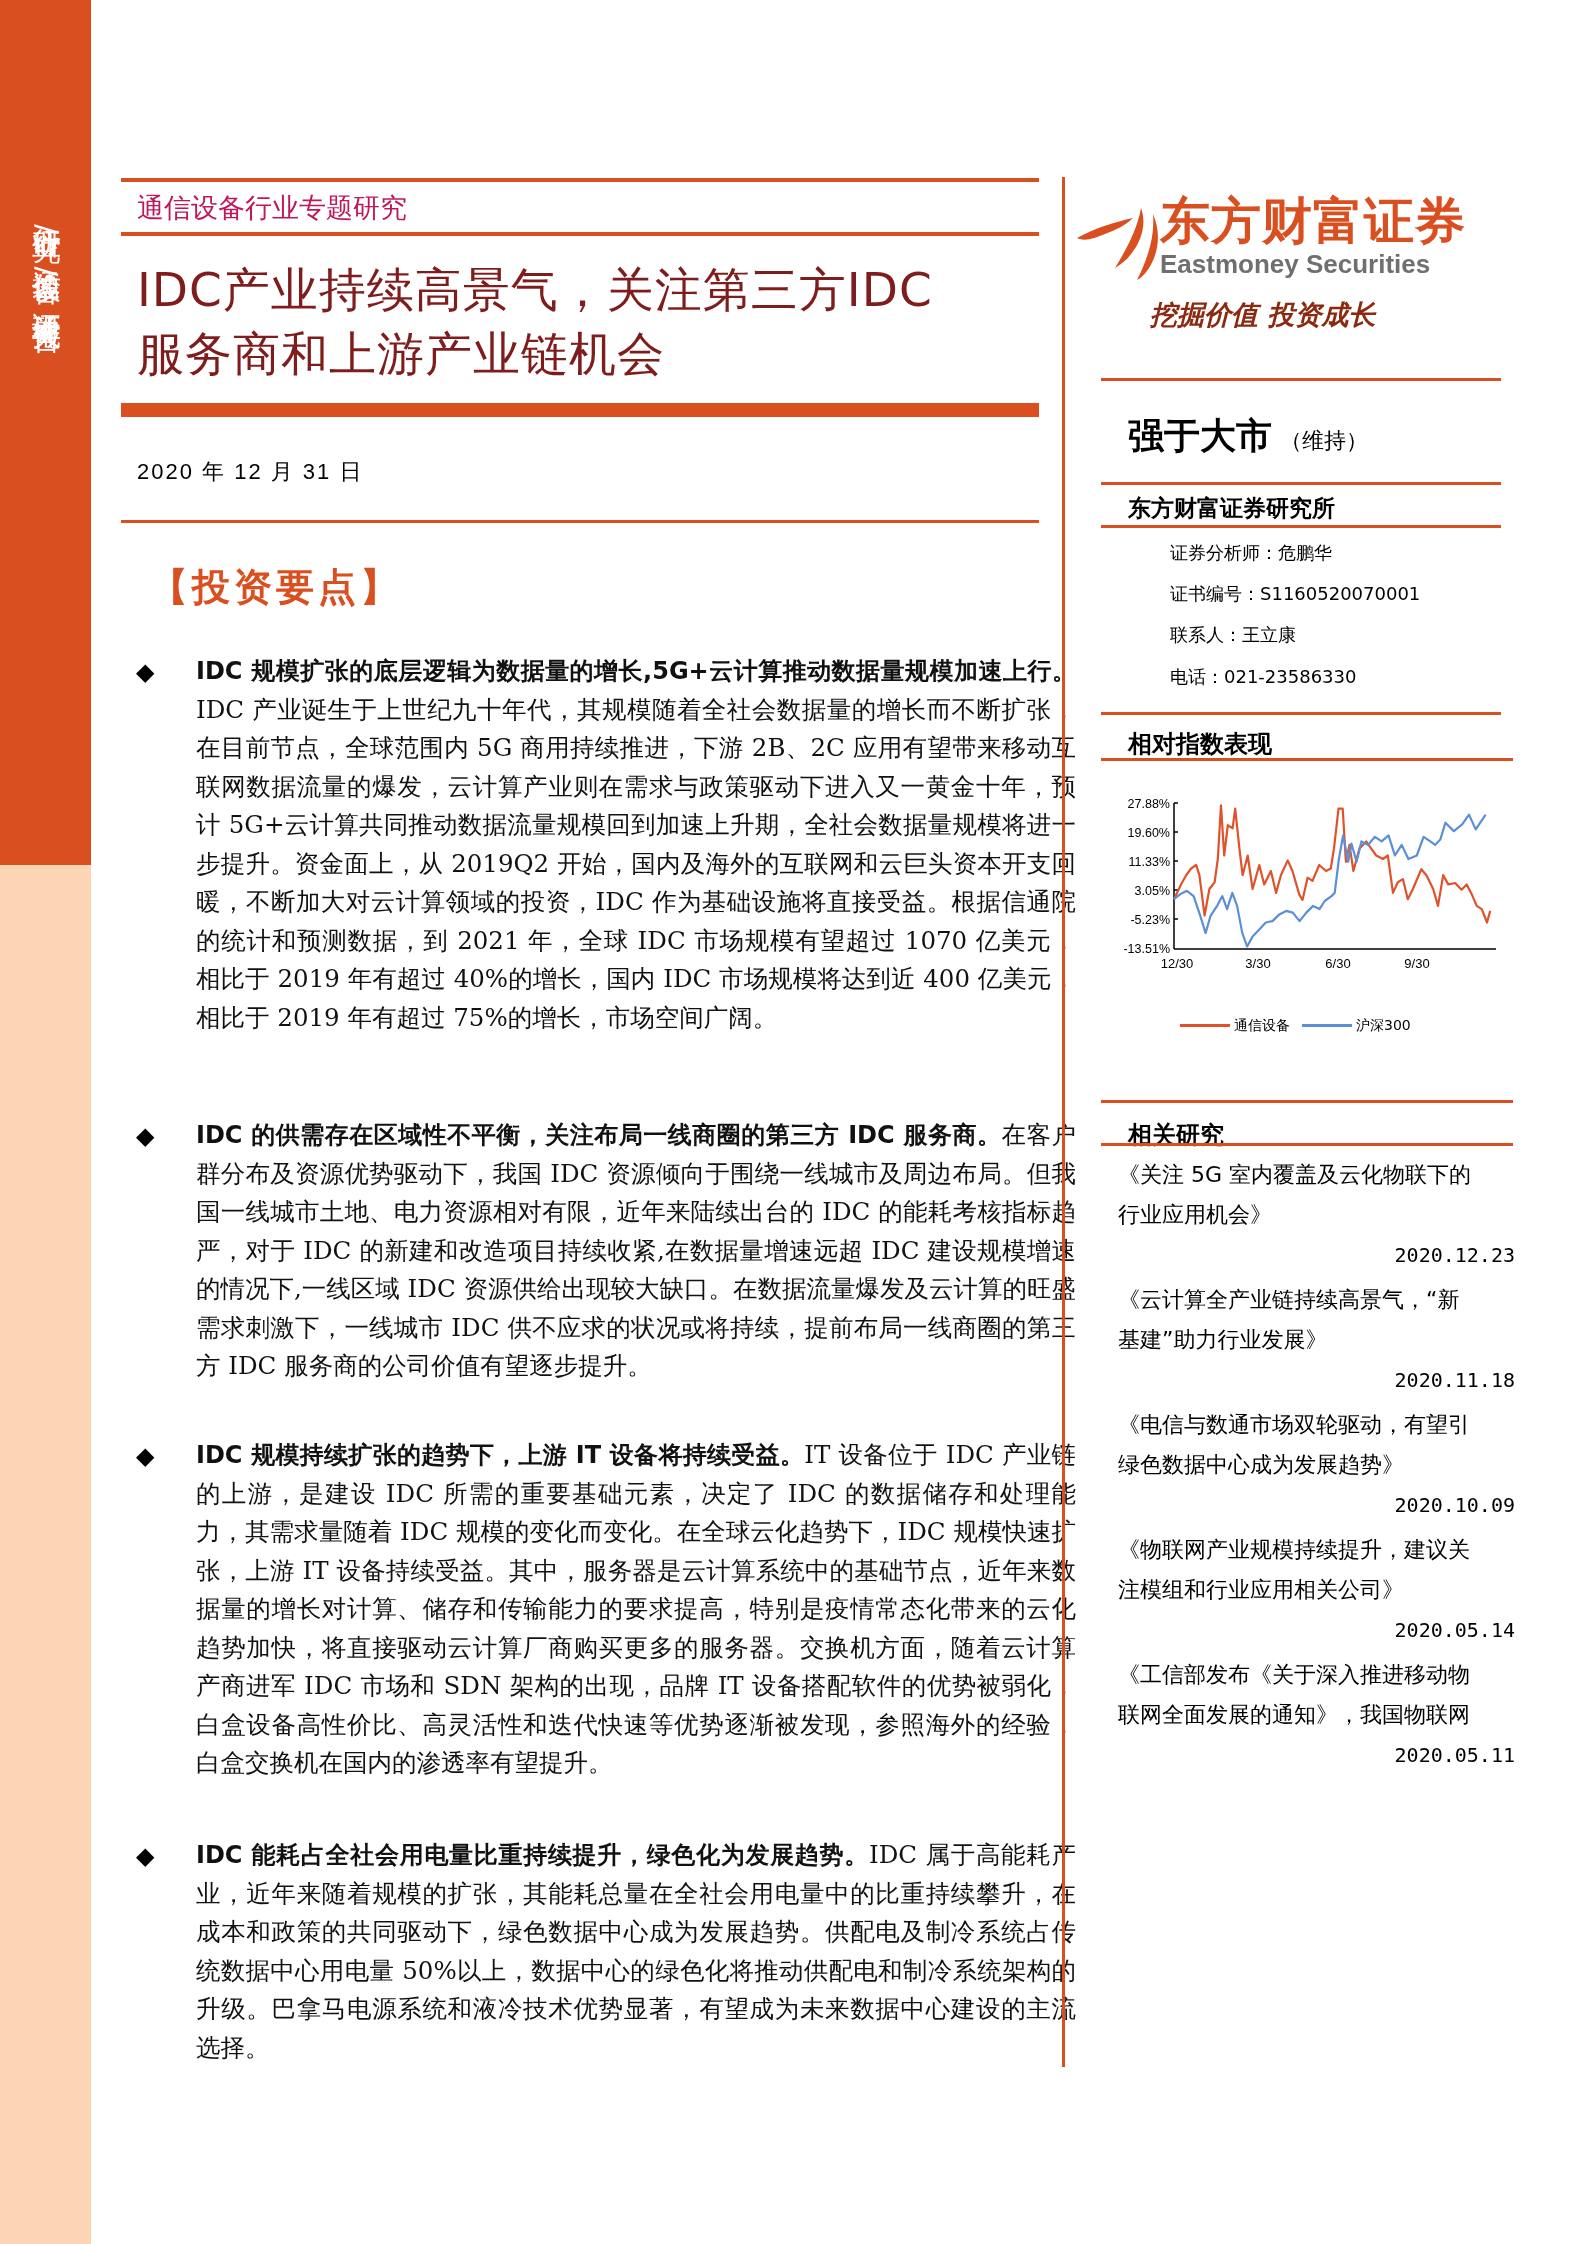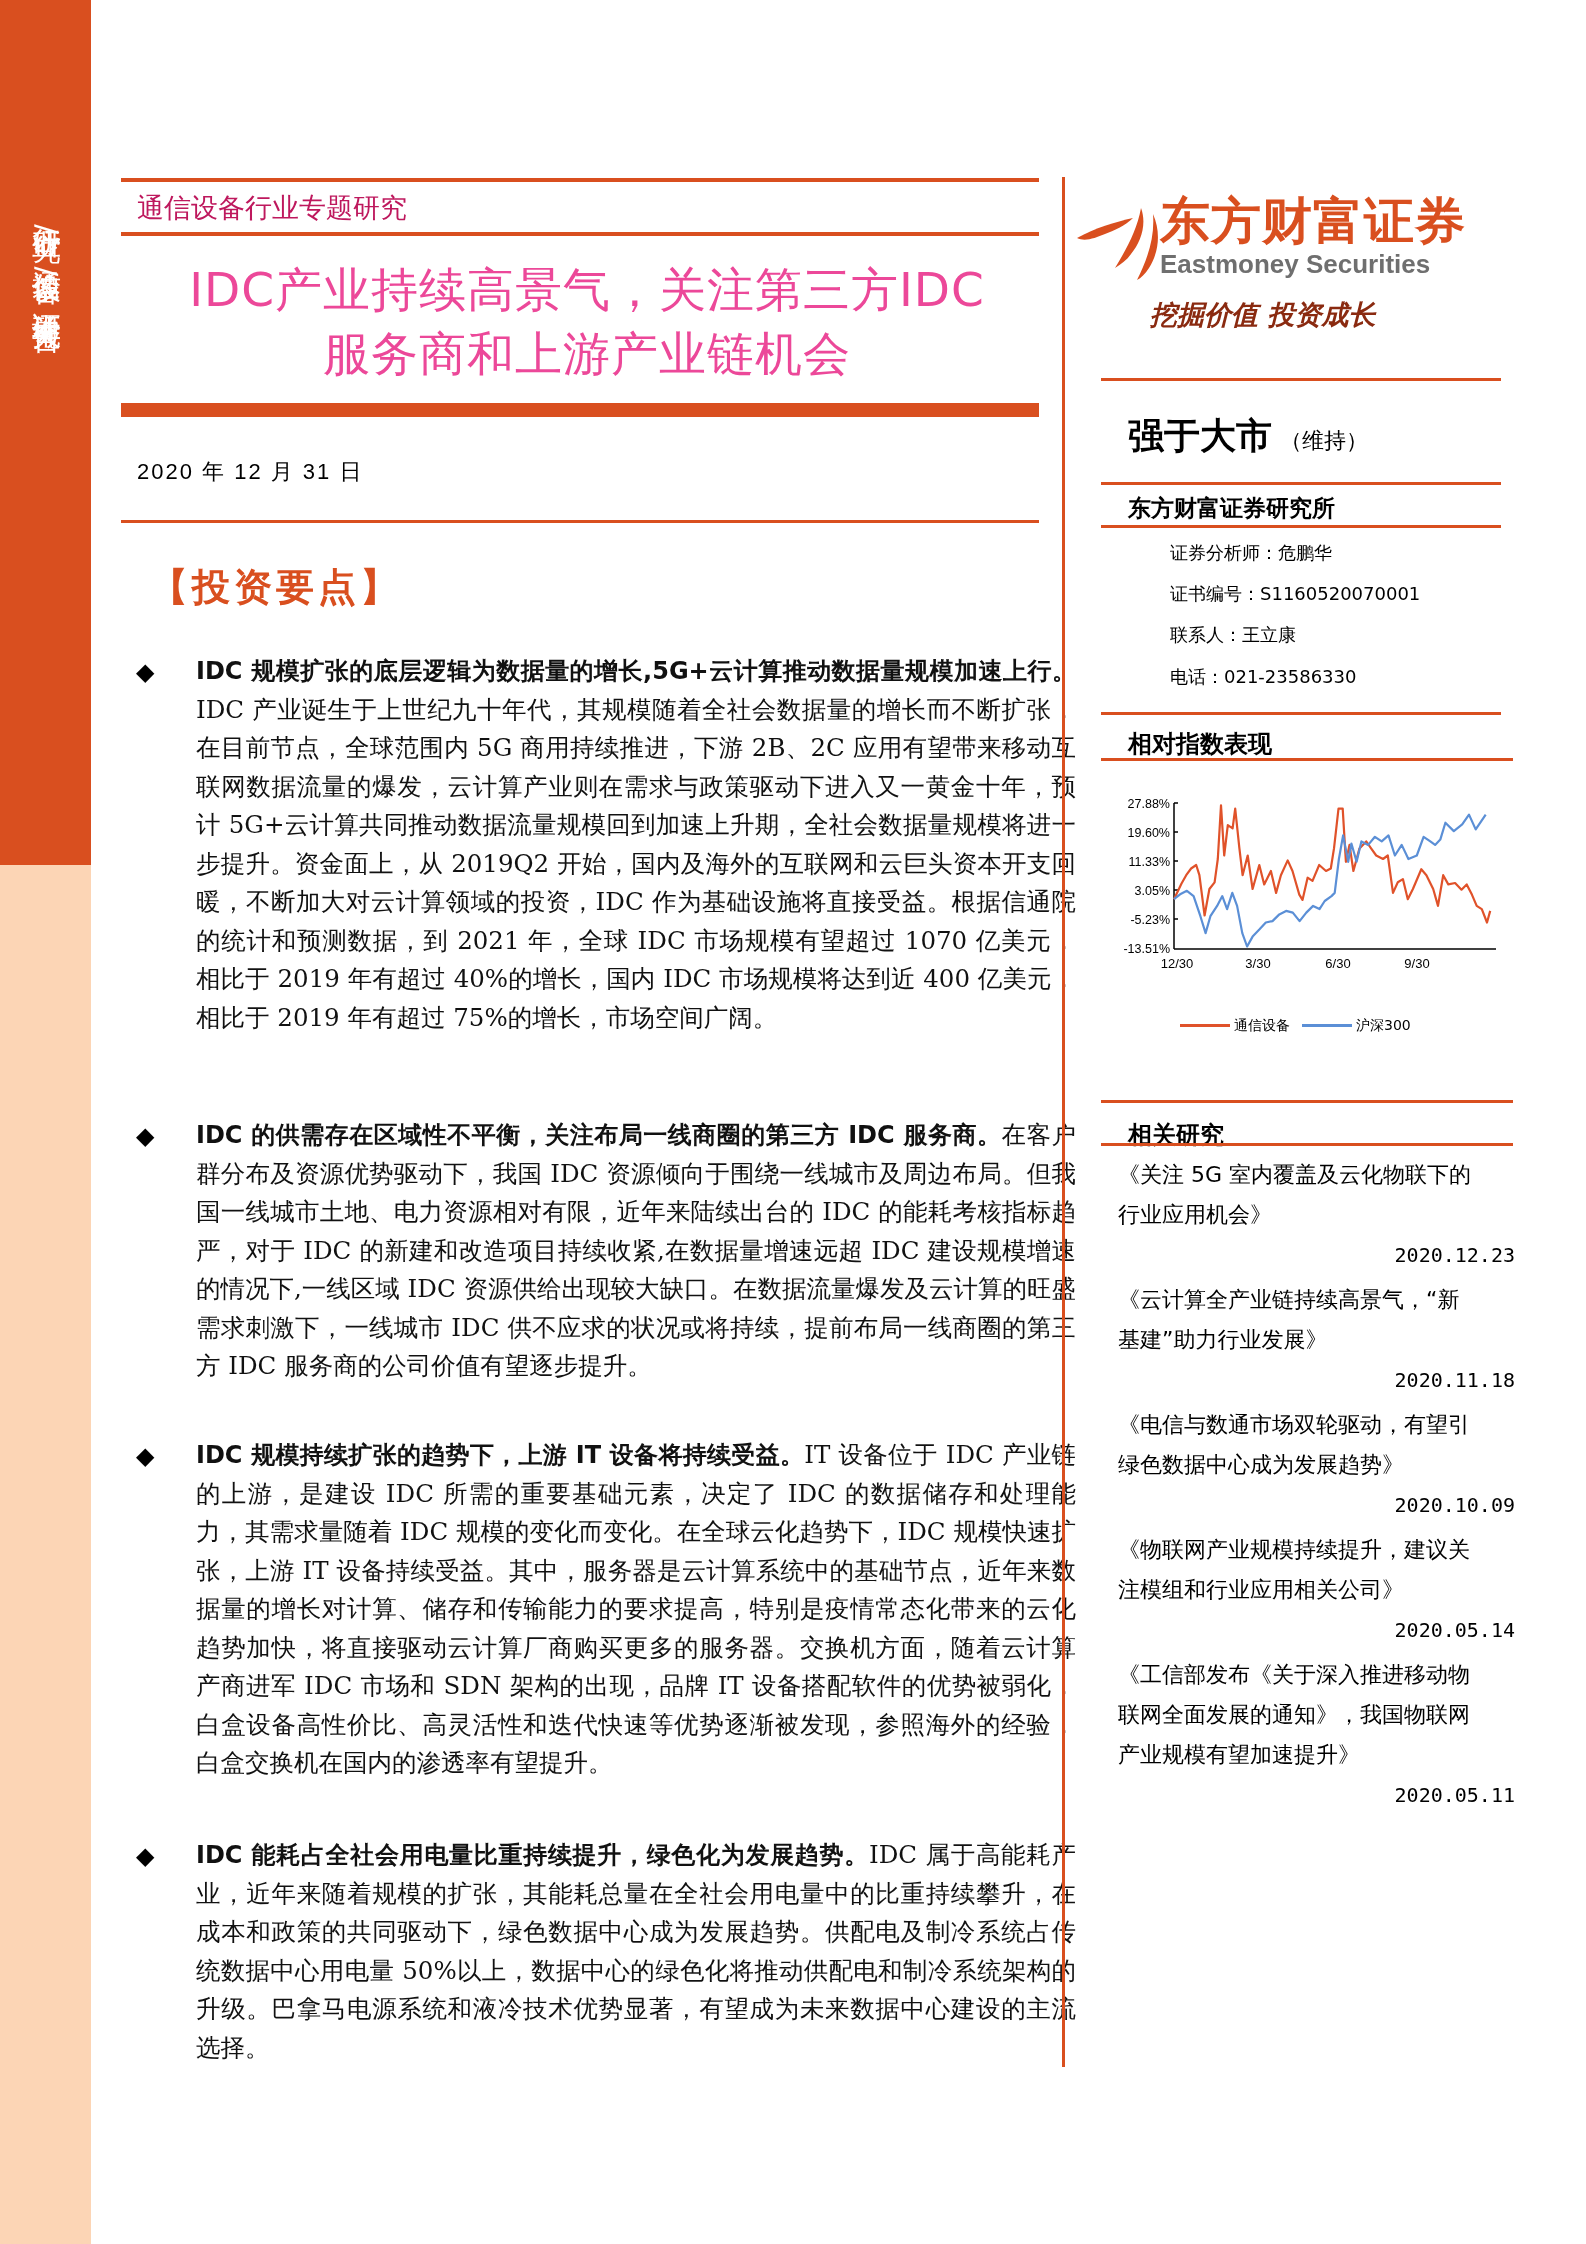--- a/index.html
+++ b/index.html
@@ -7,21 +7,21 @@
   body { position:relative; font-family:"DejaVu Sans", "Liberation Sans", sans-serif; color:#000; }
 
   
   .sidebar-top { position:absolute; left:0; top:0; width:91px; height:865px; background:#d94f1f; }
   .sidebar-bottom { position:absolute; left:0; top:865px; width:91px; height:1379px; background:#fcd5b5; }
   .sidebar-text { position:absolute; left:30px; top:205px; width:34px; color:#ffffff; font-size:29px; line-height:34px; text-align:center; writing-mode:vertical-rl; letter-spacing:2px; font-family:"DejaVu Sans", sans-serif; }
 
   .hline { position:absolute; background:#d94f1f; }
 
   .category { position:absolute; left:137px; top:188px; font-size:27px; line-height:40px; color:#be185d; font-family:"DejaVu Sans", sans-serif; }
-  .title { position:absolute; left:137px; top:258px; width:900px; font-size:47px; line-height:64px; color:#ec4899; font-family:"DejaVu Sans", sans-serif; letter-spacing:1px;text-align:center; }
+  .title { position:absolute; left:137px; top:258px; width:900px; font-size:47px; line-height:64px; color:#7f1d1d; font-family:"DejaVu Sans", sans-serif; letter-spacing:1px; }
   .date { position:absolute; left:137px; top:455px; font-size:22px; line-height:34px; font-family:"Liberation Sans", sans-serif; letter-spacing:2px; }
 
   .section-head { position:absolute; left:150px; top:562px; font-size:38px; line-height:50px; color:#d94f1f; font-weight:bold; font-family:"DejaVu Serif", serif; letter-spacing:4px; }
 
   .bullet { position:absolute; left:136px; width:900px; }
   .bullet .diamond { position:absolute; left:0; top:6px; font-size:24px; color:#000; }
   .bullet .para { position:absolute; left:60px; width:880px; font-size:24.5px; line-height:38.5px; text-align:justify; font-family:"DejaVu Serif", serif; color:#111; }
   .bullet .para b { font-weight:bold; font-family:"DejaVu Sans", sans-serif; font-size:24px; }
 
   .vline { position:absolute; left:1062px; top:177px; width:3px; height:1890px; background:#d94f1f; }
@@ -172,15 +172,14 @@
   <div class="rdate">2020.10.09</div>
 </div>
 <div class="related" style="top:1530px;">
   <div>《物联网产业规模持续提升，建议关</div>
   <div>注模组和行业应用相关公司》</div>
   <div class="rdate">2020.05.14</div>
 </div>
 <div class="related" style="top:1655px;">
   <div>《工信部发布《关于深入推进移动物</div>
   <div>联网全面发展的通知》，我国物联网</div>
-  <div>产业规模有望加速提升》</div>
   <div class="rdate">2020.05.11</div>
 </div>
 
 </body></html>

